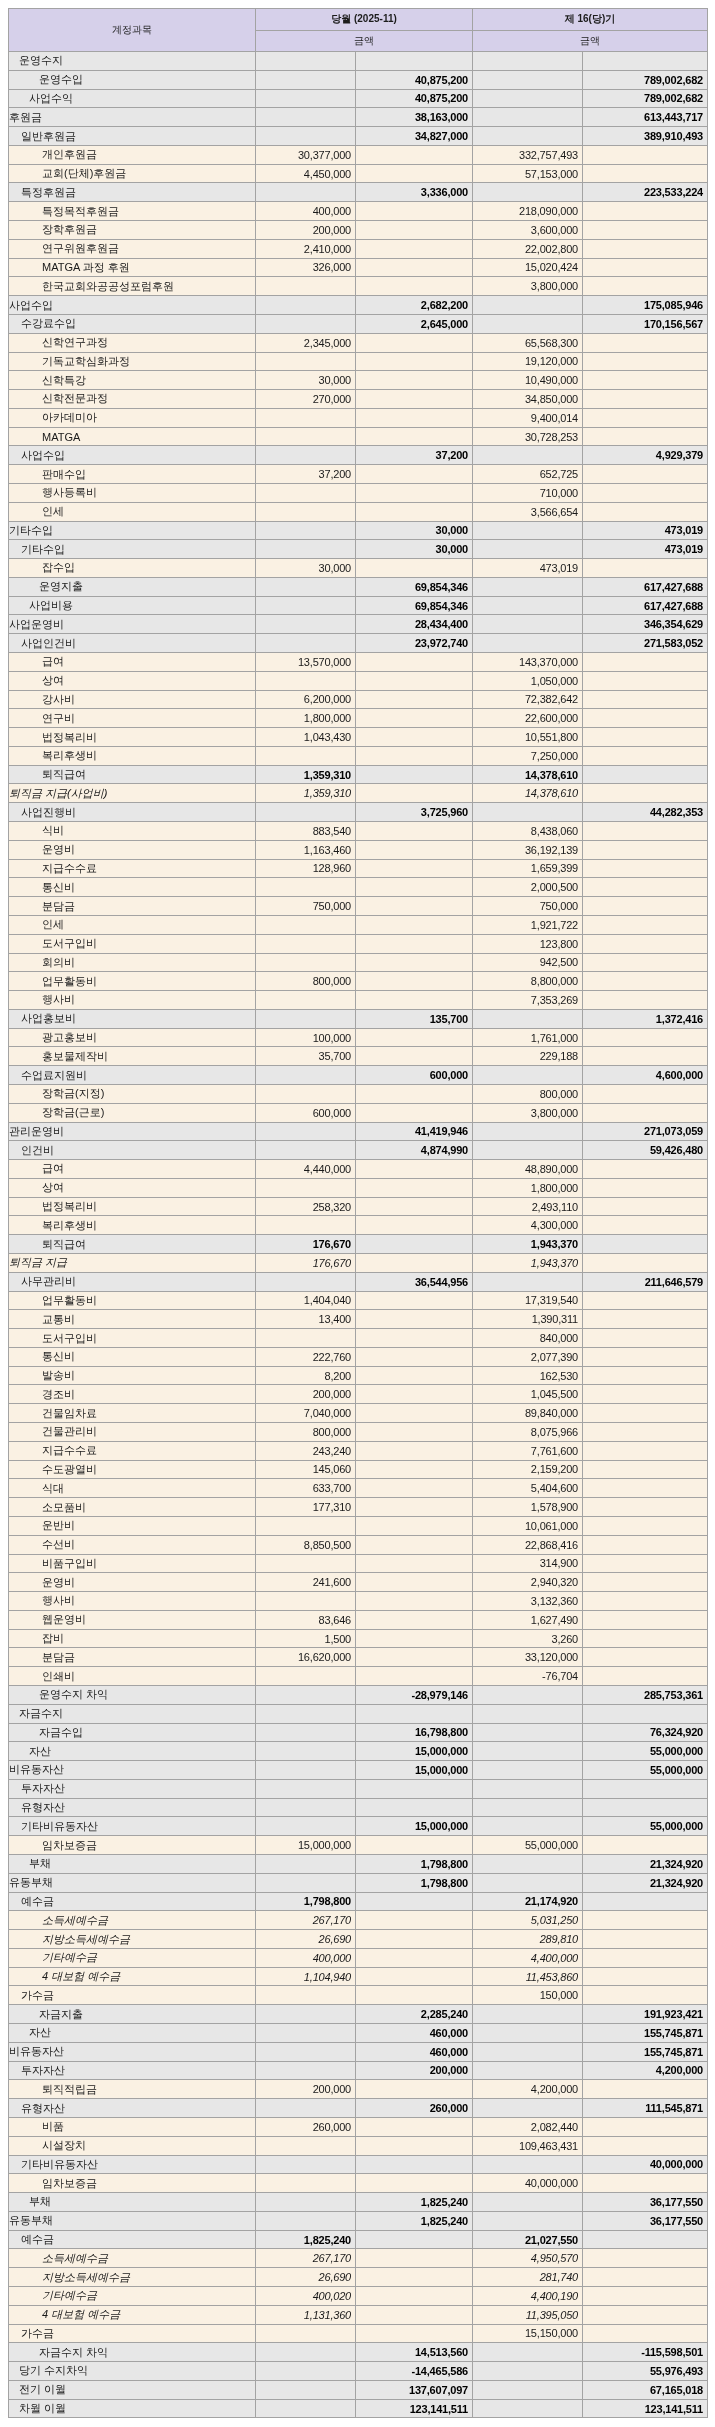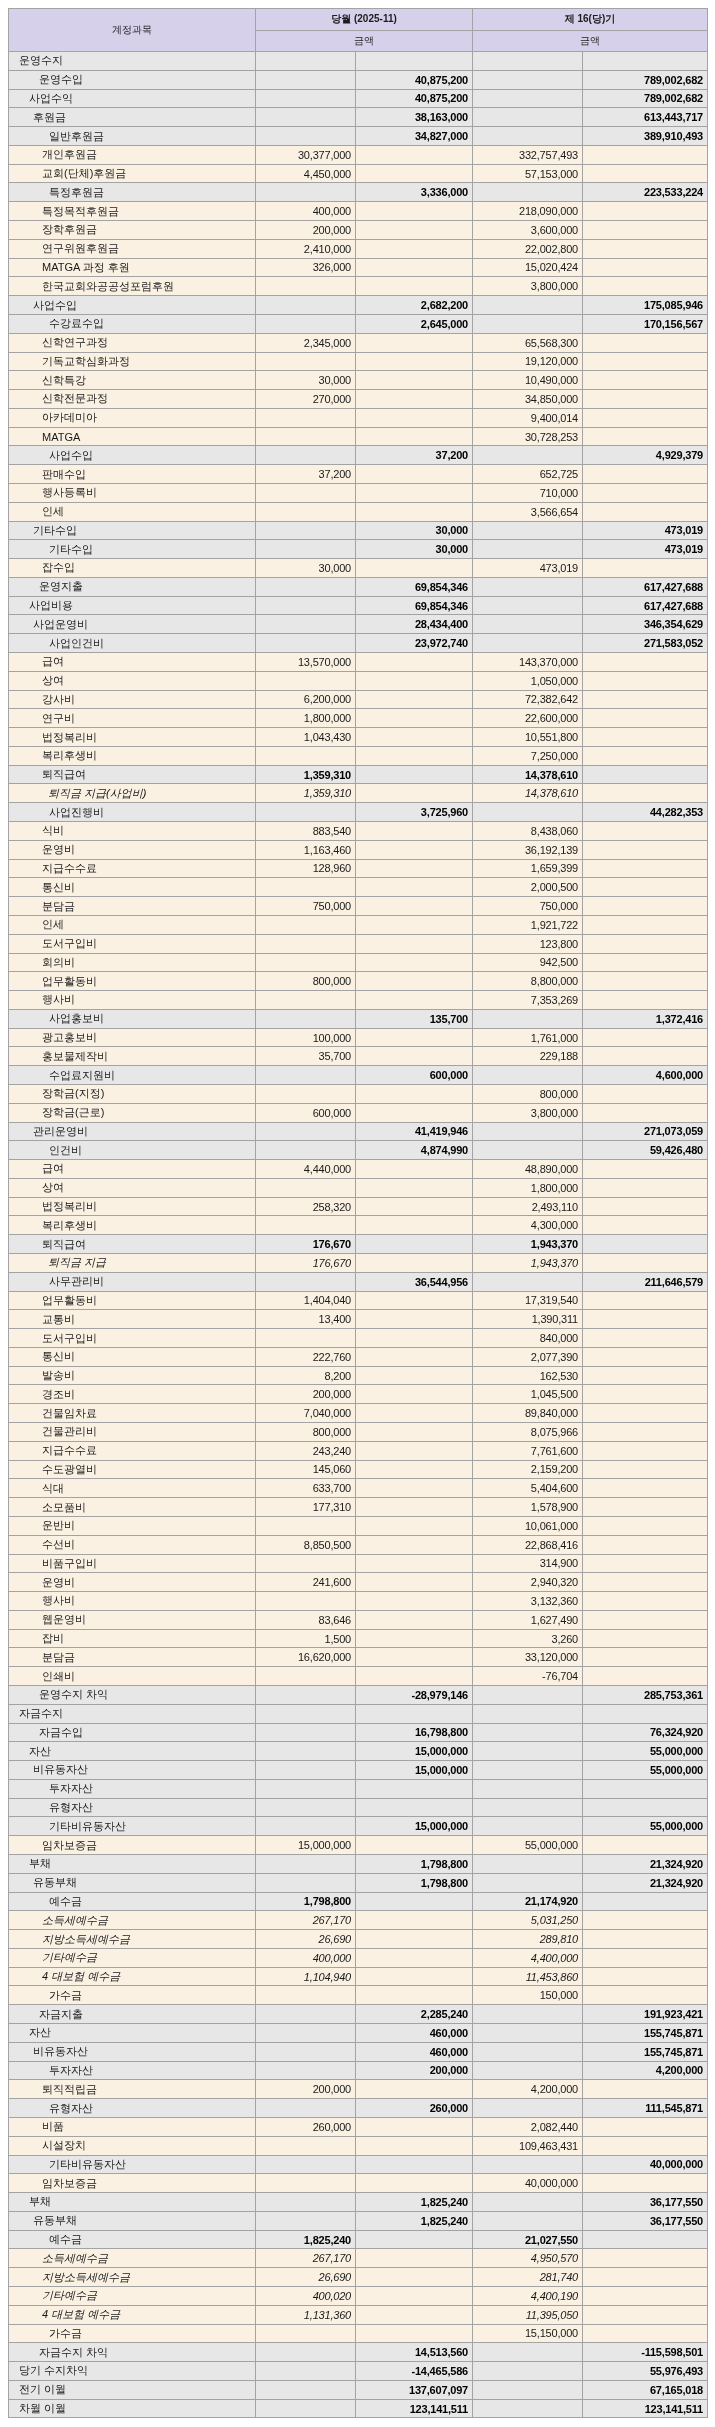--- a/index.html
+++ b/index.html
@@ -48,24 +48,24 @@
     vertical-align: middle;
     letter-spacing: -0.2px;
   }
   tr.grey td { background: #e7e7e7; }
   tr.cream td { background: #faf1e3; }
   tr.grey td.num { font-weight: bold; color: #000; }
   tr.italic td { font-style: italic; }
   .i0 { padding-left: 10px; margin-left: 24px; }
   .i1 { padding-left: 30px; }
   .i2 { padding-left: 20px; }
-  .i3 { padding-left: 24px; }
-  .i4 { padding-left: 40px; margin-top: 20px; }
+  .i3 { }
+  .i4 { padding-left: 12px; margin-top: 20px; }
   .i5 { padding-left: 33px; }
-  .i6 { padding-left: 39px; }
+  .i6 { }
 </style>
 </head>
 <body>
 
 <div class="wrap">
   <table class="report">
     <colgroup>
       <col style="width:247px">
       <col style="width:100px">
       <col style="width:117px">

